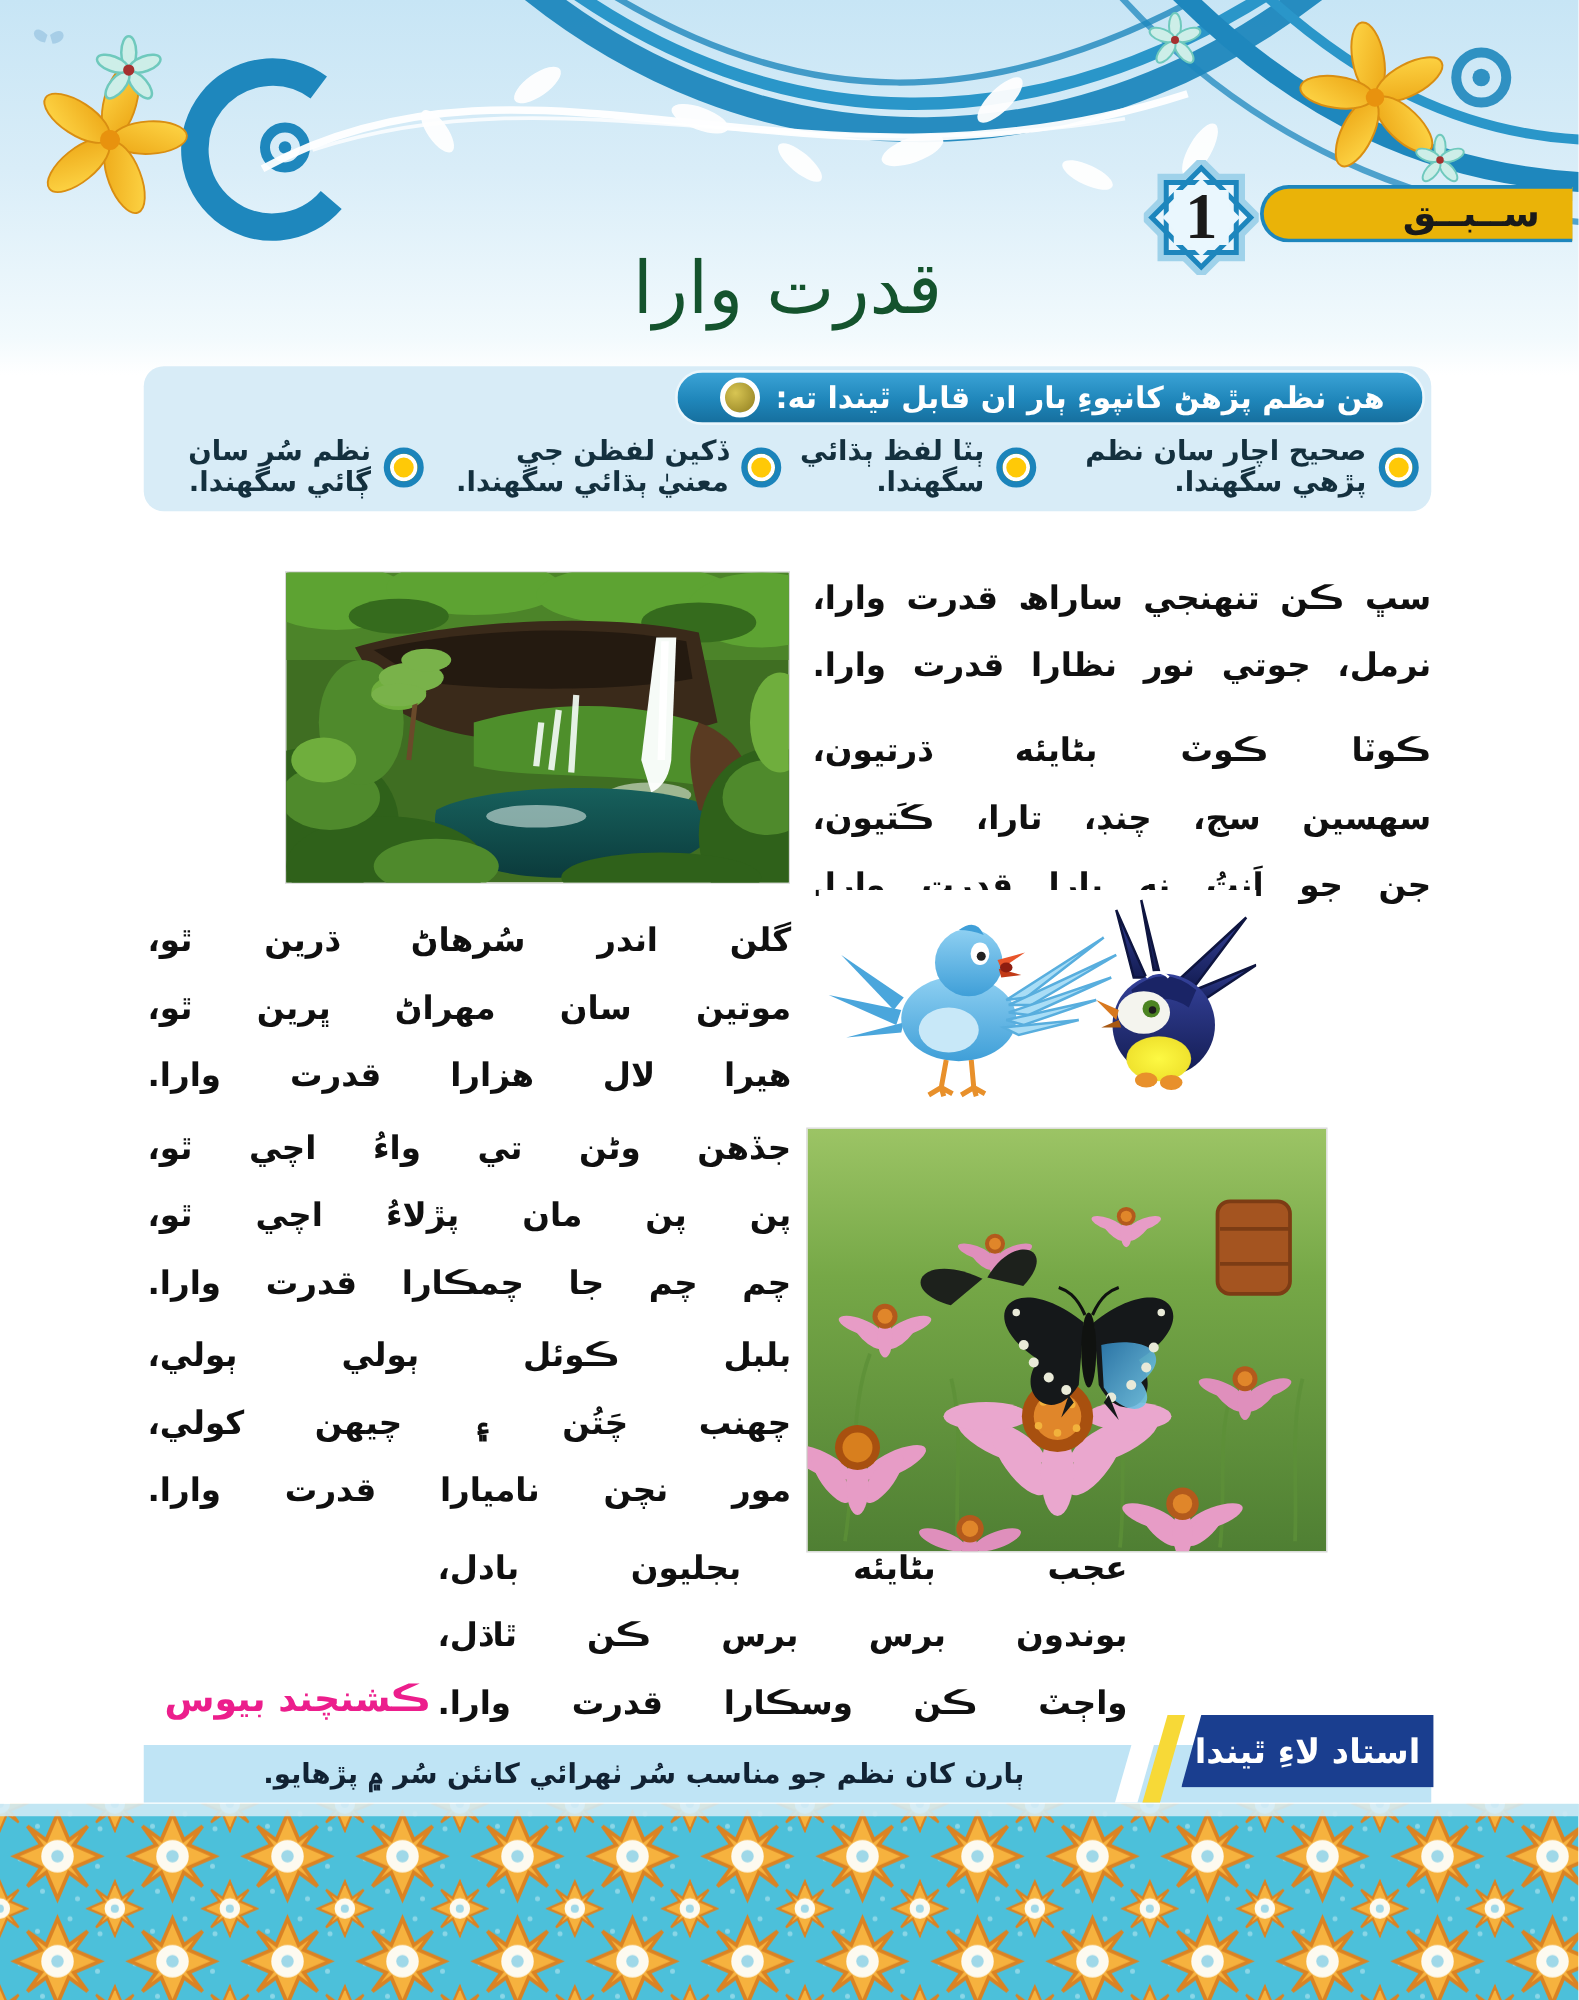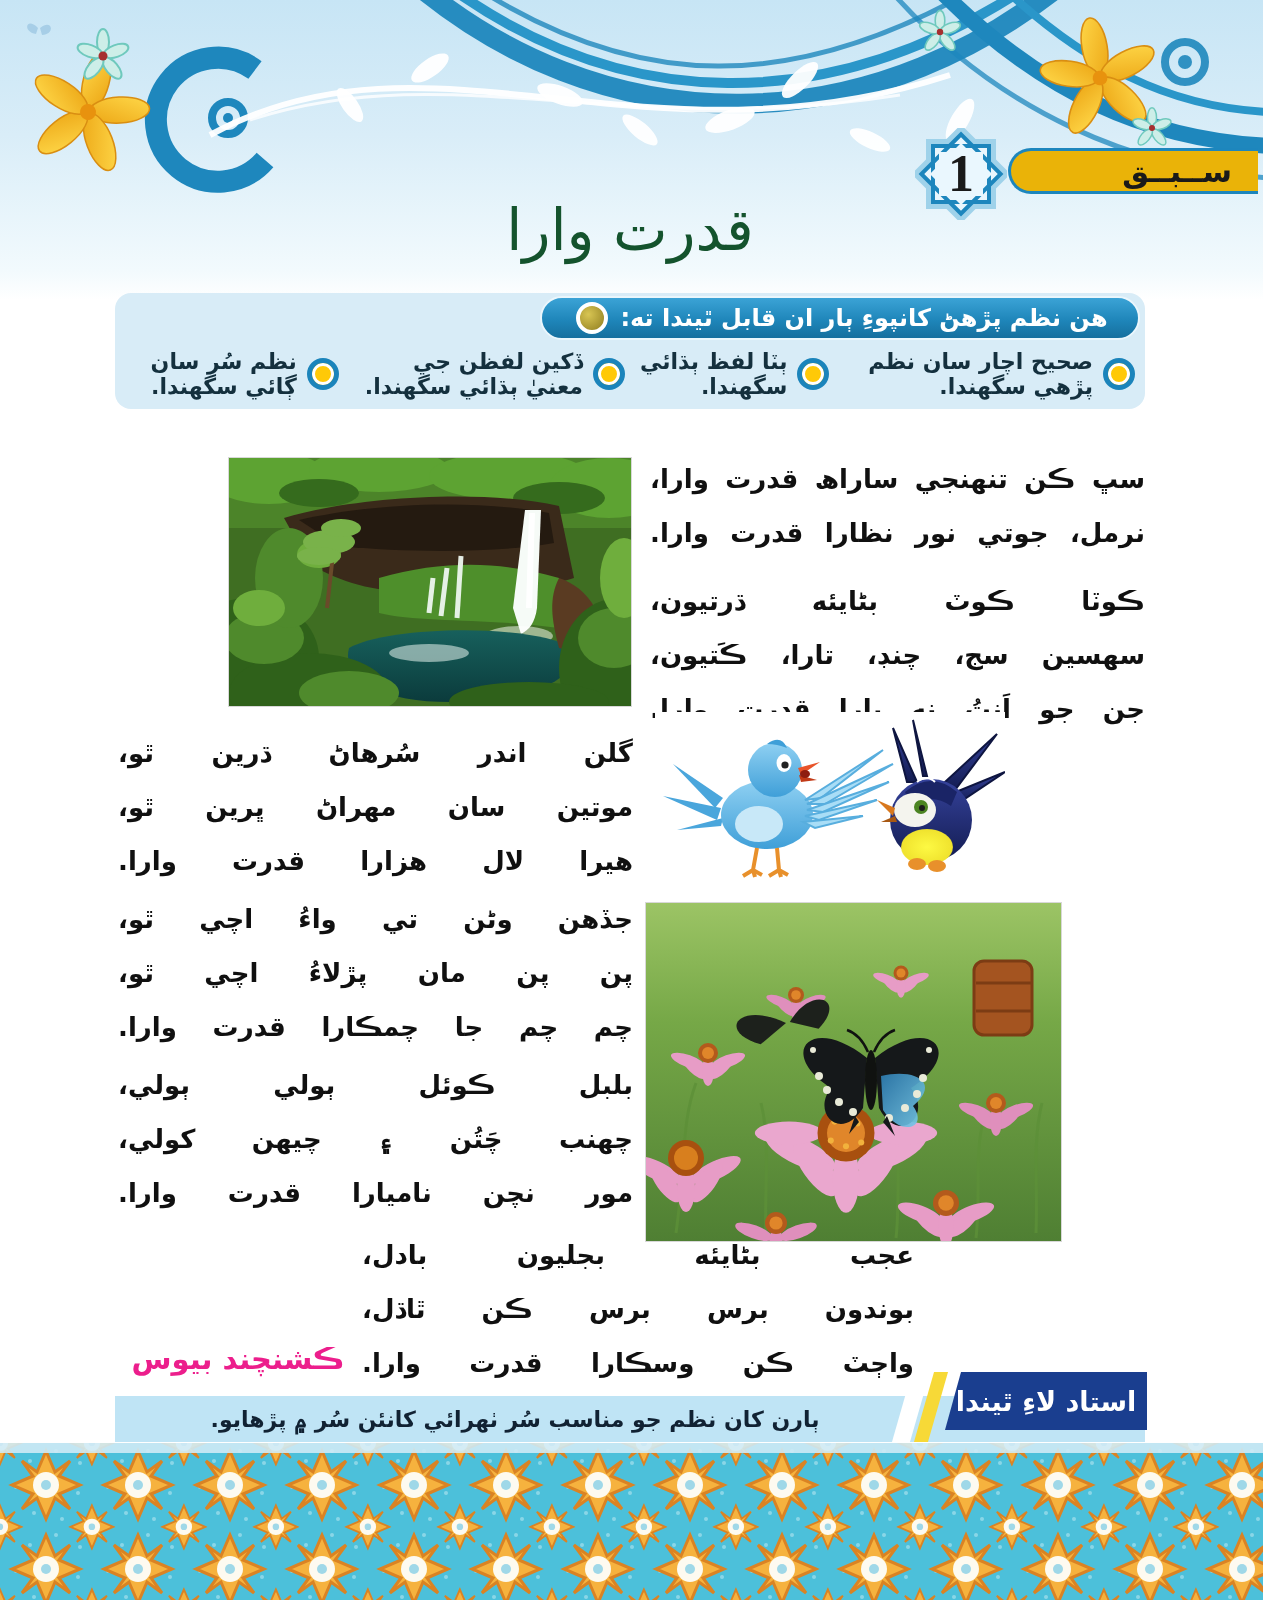--- a/index.html
+++ b/index.html
@@ -68,21 +68,21 @@
   .poem-line{
     direction:rtl;text-align:justify;text-align-last:justify;
     font-size:26px;font-weight:bold;color:#101010;height:54px;line-height:54px;
     white-space:nowrap;overflow:visible;
   }
   .stanza-1{left:650px;top:452px;width:495px;}
   .stanza-1 .gap{height:14px;}
   .stanza-2{left:118px;top:726px;width:515px;}
   .stanza-3{left:118px;top:892px;width:515px;}
   .stanza-4{left:118px;top:1058px;width:515px;}
-  .stanza-5{left:362px;top:1228px;width:552px;}
+  .stanza-5{left:350px;top:1228px;width:552px;}
   .poem-author{
     position:absolute;left:118px;top:1342px;width:240px;
     font-size:29px;font-weight:bold;color:#ec1e8c;text-align:center;direction:rtl;
   }
   
   .teacher-strip{
     position:absolute;left:115px;top:1396px;width:1030px;height:46px;
     background:#bfe4f5;display:flex;align-items:center;justify-content:center;
     padding-left:40px;padding-right:270px;box-sizing:border-box;
     font-size:22px;font-weight:bold;color:#123;direction:rtl;

